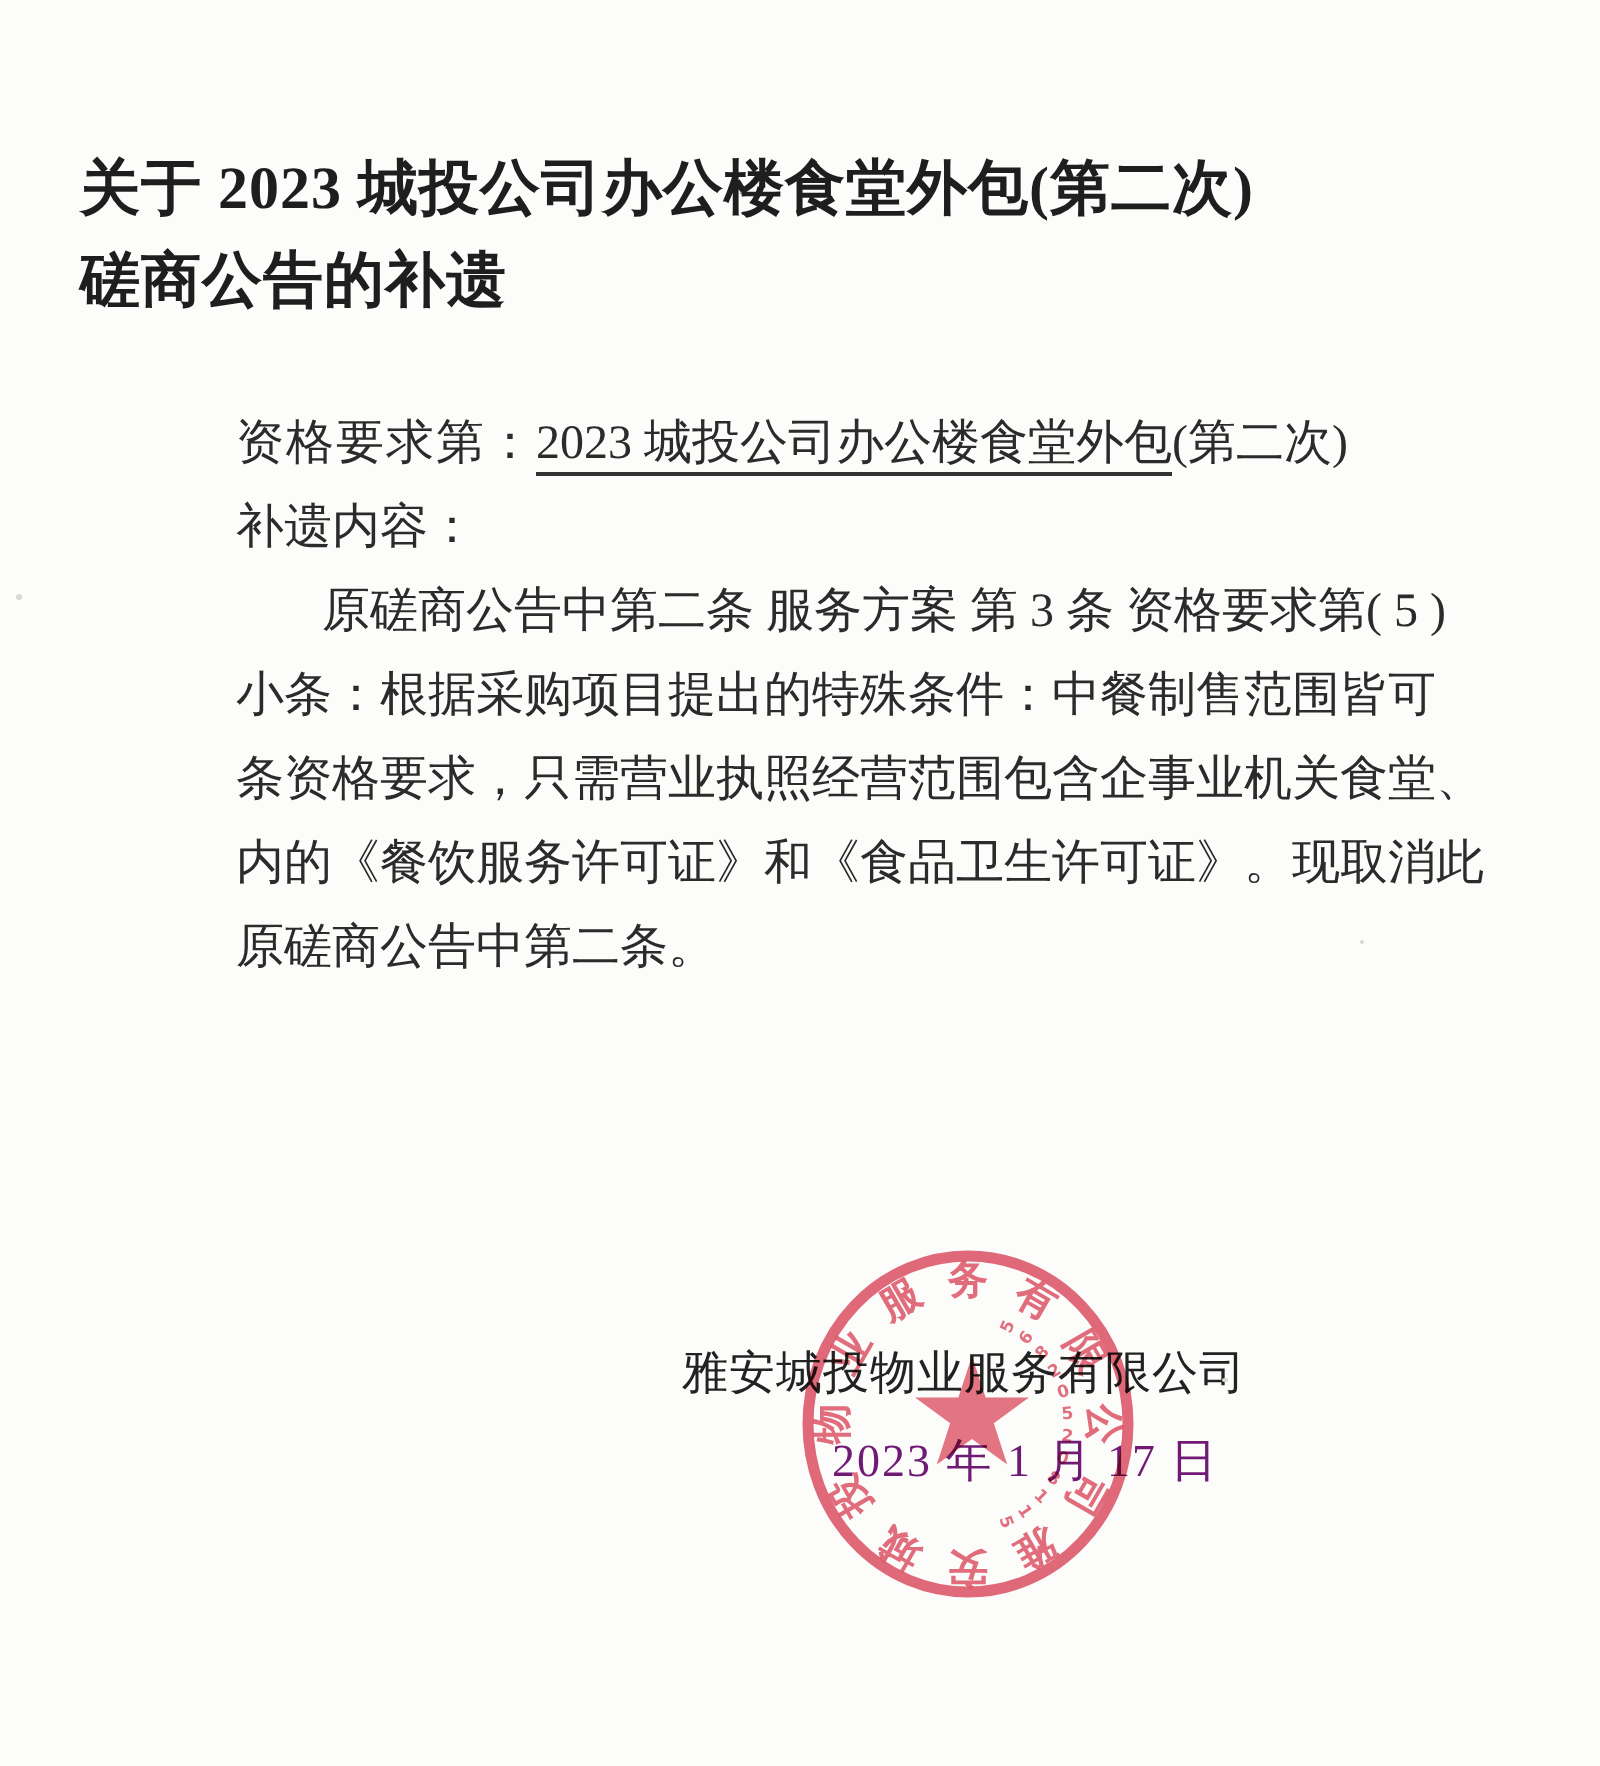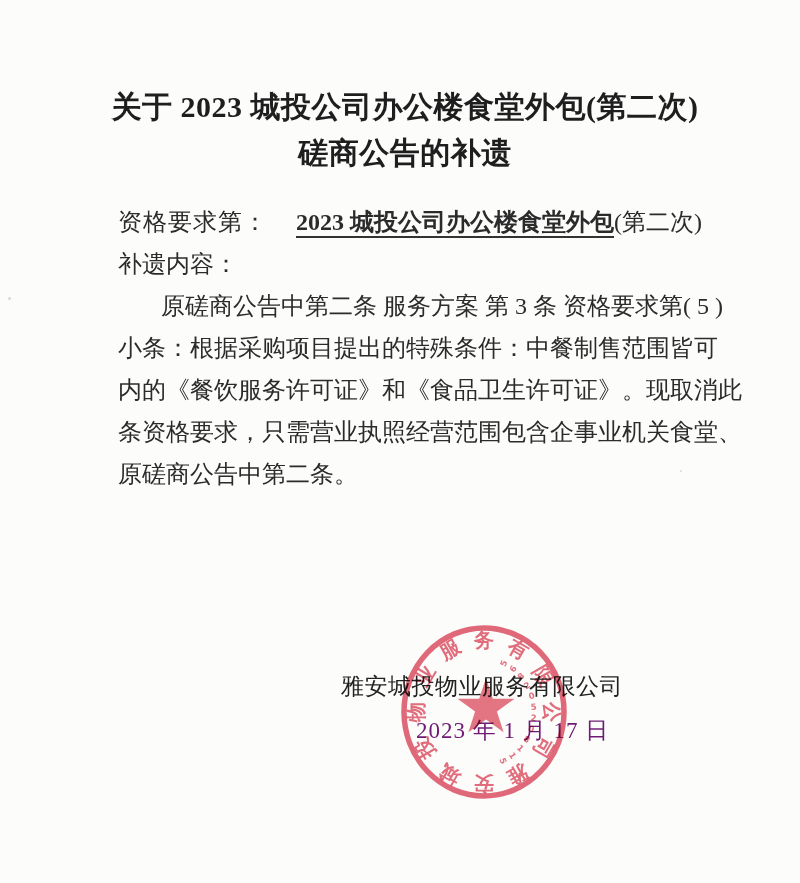--- a/index.html
+++ b/index.html
@@ -9,22 +9,21 @@
     font-family: "Liberation Serif", "DejaVu Serif", serif;
     color: #272727;
     position: relative;
     overflow: hidden;
   }
   .page { position: absolute; inset: 0; }
 
   
   .doc-title {
     position: absolute;
-    top: 84px; left: 40px; right: 30px;
-    text-align: center;
+    top: 72px; left: 40px; right: 30px;
     font-weight: bold;
     font-size: 30px;
     line-height: 46px;
     color: #1e1e1e;
     letter-spacing: 0.5px;
   }
 
   
   .content {
     position: absolute;
@@ -35,22 +34,21 @@
   }
   .line {
     height: 42px;
     line-height: 42px;
     white-space: nowrap;
   }
   .line.indent { text-indent: 43px; }
   .underlined {
     border-bottom: 2px solid #333;
     padding-bottom: 1px;
-    font-weight: bold;
-    margin-left: 28px;
+    font-weight: normal;
   }
   .label { letter-spacing: 1px; }
 
   
   .sig-company {
     position: absolute;
     top: 671px; left: 341px;
     font-size: 23px;
     letter-spacing: 0.5px;
     color: #222;
@@ -110,22 +108,22 @@
   <div class="doc-title">
     <div>关于 2023 城投公司办公楼食堂外包(第二次)</div>
     <div>磋商公告的补遗</div>
   </div>
 
   <div class="content">
     <div class="line"><span class="label">资格要求第：</span><span class="underlined">2023 城投公司办公楼食堂外包</span><span class="underlined-suffix">(第二次)</span></div>
     <div class="line">补遗内容：</div>
     <div class="line indent">原磋商公告中第二条 服务方案 第 3 条 资格要求第( 5 )</div>
     <div class="line">小条：根据采购项目提出的特殊条件：中餐制售范围皆可</div>
+    <div class="line">条资格要求，只需营业执照经营范围包含企事业机关食堂、</div>
     <div class="line">内的《餐饮服务许可证》和《食品卫生许可证》。现取消此</div>
-    <div class="line">条资格要求，只需营业执照经营范围包含企事业机关食堂、</div>
     <div class="line">原磋商公告中第二条。</div>
   </div>
 
   <div class="sig-company">雅安城投物业服务有限公司</div>
   <div class="sig-date">2023 年 1 月 17 日</div>
 
   <svg class="seal" id="seal-svg" viewBox="0 0 170 180" aria-hidden="true">
     <ellipse class="seal-ring" cx="85" cy="90" rx="80" ry="84"></ellipse>
     <polygon class="seal-star" points="87,56 93.8,76.7 115.5,76.7 97.9,89.6 104.6,110.3 87,97.5 69.4,110.3 76.1,89.6 58.5,76.7 80.2,76.7"></polygon>
     <g id="seal-chars">

